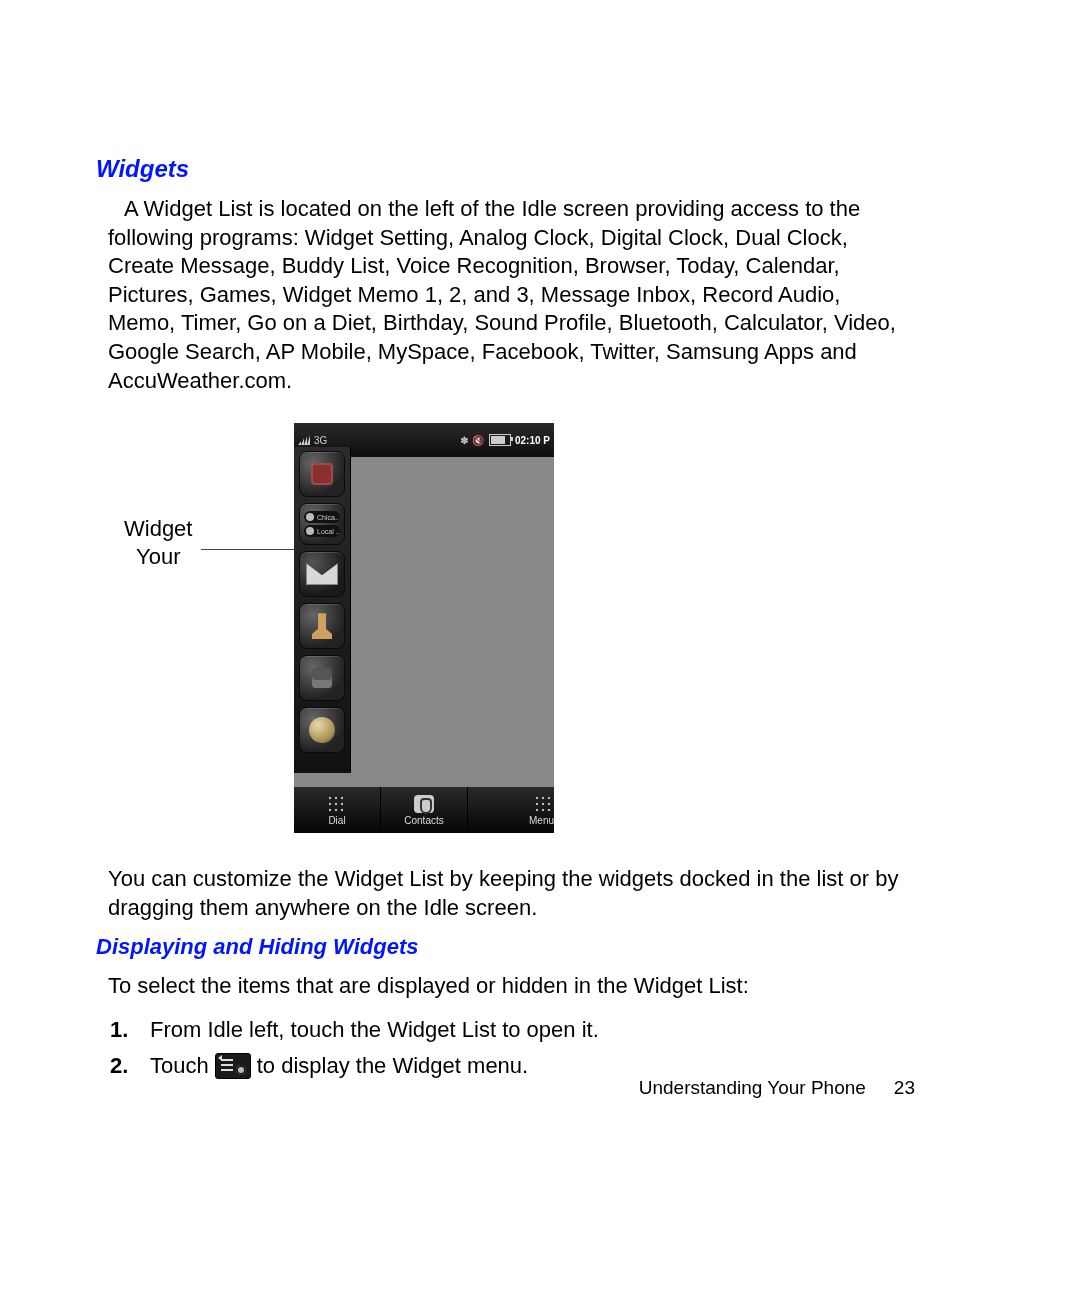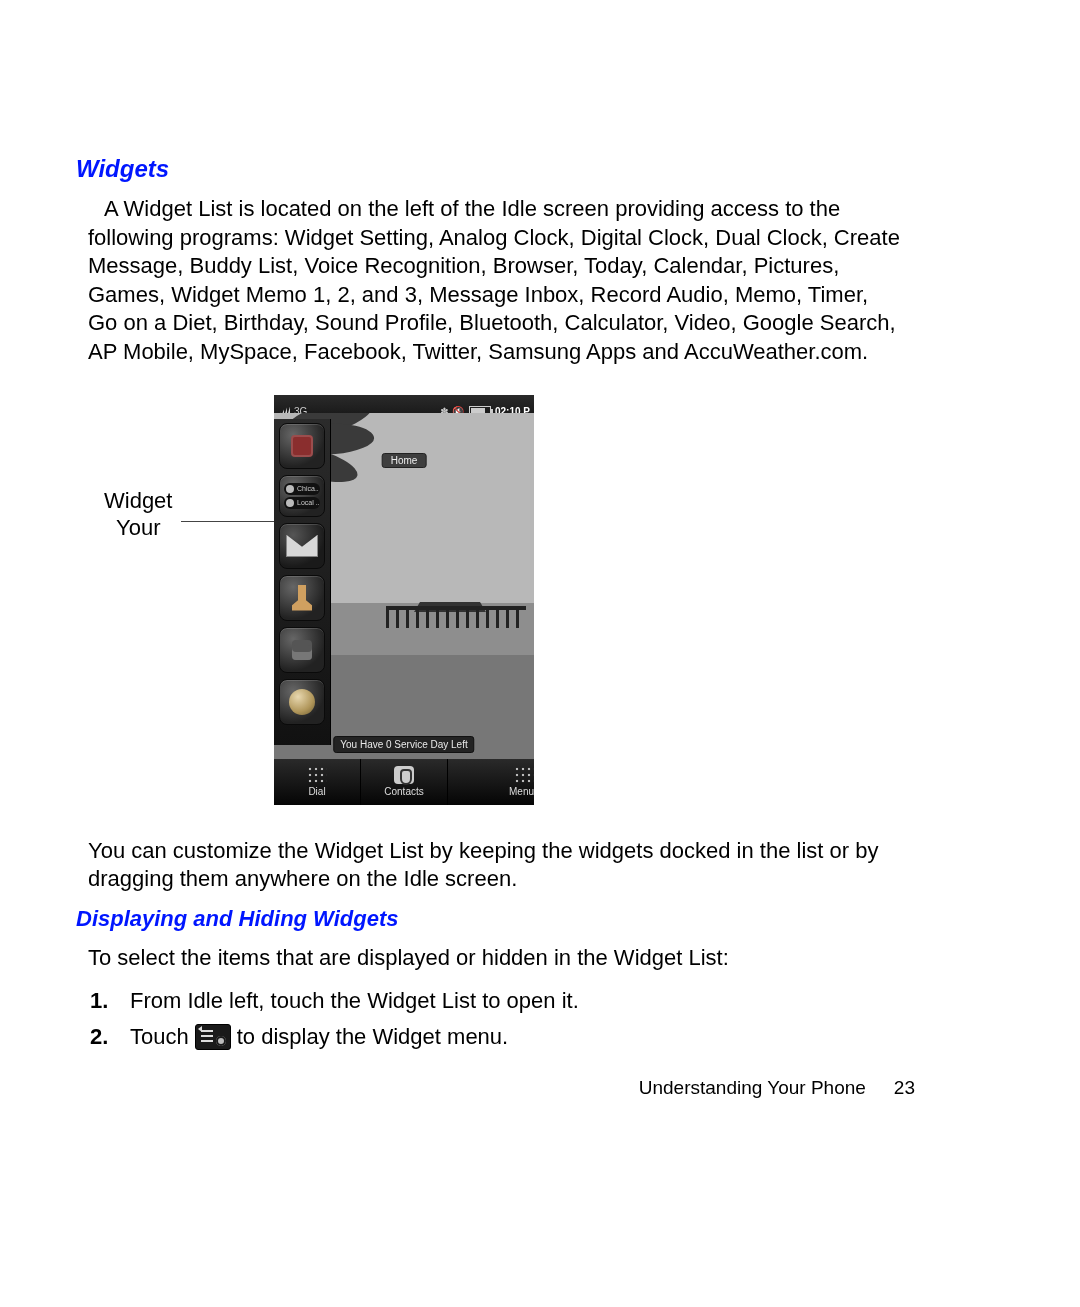--- a/index.html
+++ b/index.html
@@ -9,21 +9,21 @@
     width: 1080px;
     height: 1307px;
     font-family: Arial, Helvetica, sans-serif;
     color: #000;
   }
   .page {
     position: relative;
     width: 1080px;
     height: 1307px;
     box-sizing: border-box;
-    padding: 155px 165px 0 76px;
+    padding: 155px 165px 0 96px;
   }
   .h-blue {
     color: #0016ff;
     font-weight: 700;
     font-style: italic;
     font-family: Arial, Helvetica, sans-serif;
   }
   .h-widgets {
     font-size: 24px;
     margin: 0 0 10px 0;
@@ -261,36 +261,20 @@
           <div class="right-icons">
             <span class="sb-glyph">✽</span>
             <span class="sb-glyph">🔇</span>
             <span class="sb-batt">
                 <span class="sb-batt-fill"></span>
               </span>
             <span class="sb-time">02:10 P</span>
           </div>
         </div>
 
-        <div class="scene">
-          <div class="palm">
-            <span class="palm-leaf" style="left:20px;top:0;width:90px;height:30px;transform:rotate(-20deg);"></span>
-            <span class="palm-leaf" style="left:10px;top:20px;width:100px;height:32px;transform:rotate(-5deg);"></span>
-            <span class="palm-leaf" style="left:0;top:45px;width:95px;height:30px;transform:rotate(12deg);"></span>
-            <span class="palm-leaf" style="left:-10px;top:70px;width:80px;height:28px;transform:rotate(30deg);"></span>
-            <span class="palm-leaf" style="left:-15px;top:95px;width:60px;height:25px;transform:rotate(55deg);"></span>
-          </div>
-          <div class="home-label">Home</div>
-          <div class="pier">
-            <div class="pier-roof"></div>
-            <div class="pier-deck"></div>
-            <div class="pier-posts"></div>
-          </div>
-          <div class="service-banner">You Have 0 Service Day Left</div>
-        </div>
 
         <div class="dock">
           <div class="w w-gear"></div>
           <div class="w w-clock small">
             <div class="dual">
               <div class="pill">
                   <span class="dot"></span>
                   <span>Chica..</span>
                 </div>
               <div class="pill">

